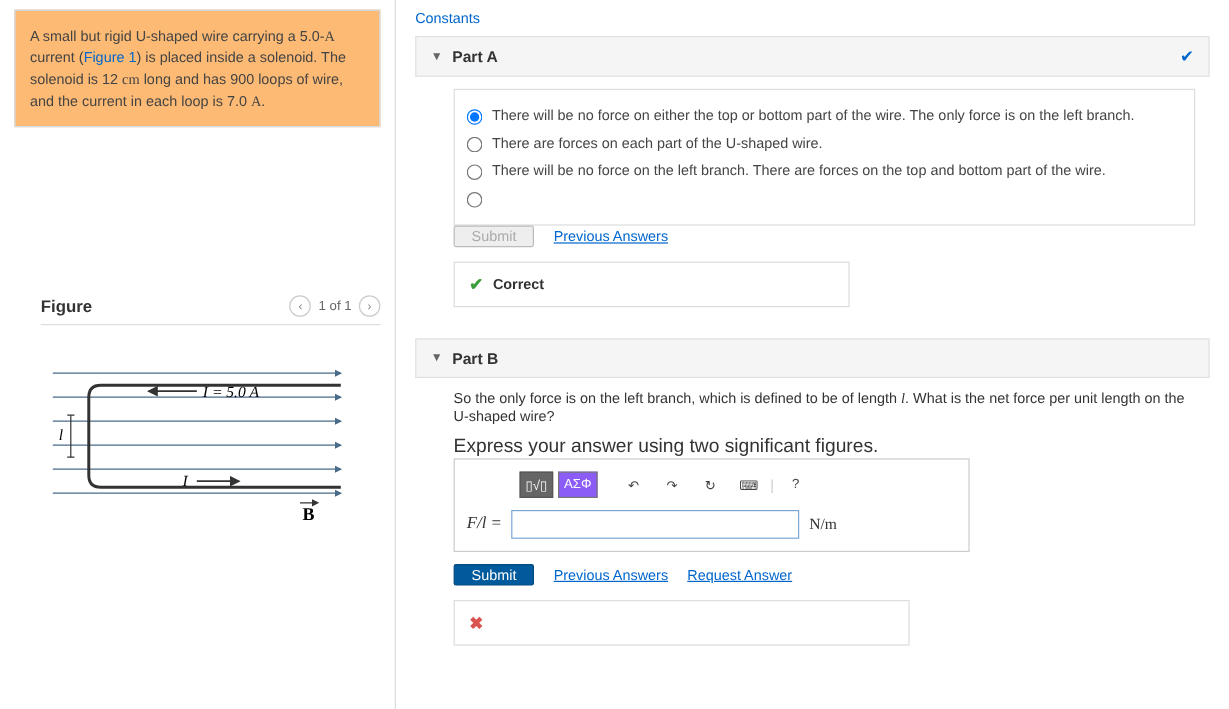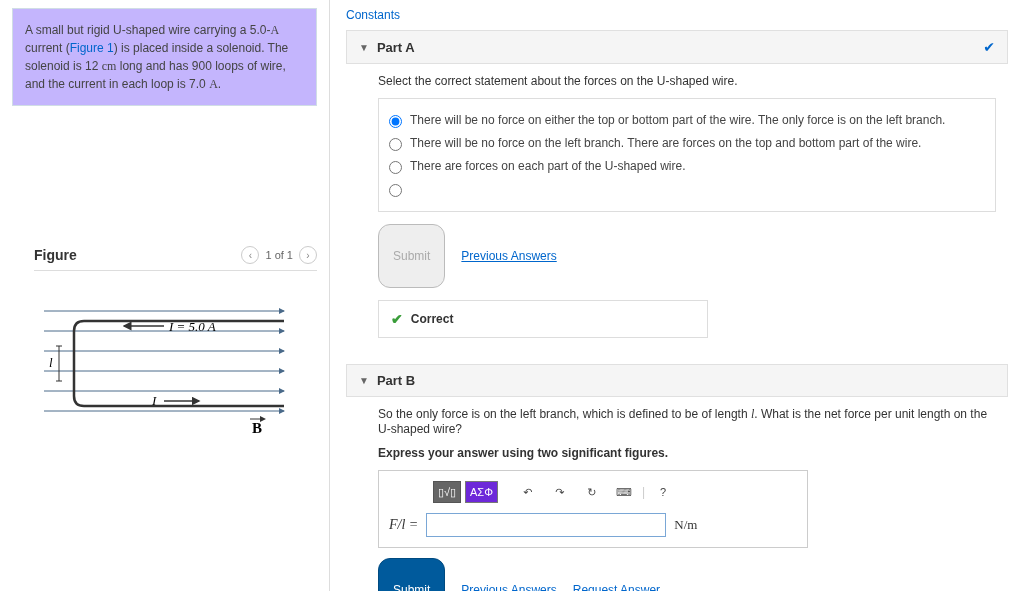--- a/index.html
+++ b/index.html
@@ -1,57 +1,57 @@
 <!DOCTYPE html>
 <html><head>
 <meta charset="utf-8">
 <style>
 * { box-sizing: border-box; margin: 0; padding: 0; }
 body { font-family: Arial, Helvetica, sans-serif; font-size: 12px; color: #333; background: #fff; }
 .container { display: flex; width: 1024px; height: 591px; }
 .left-panel { width: 330px; padding: 8px 12px; border-right: 1px solid #ddd; }
-.problem-box { background: #c4b5fd; border: 1px solid #d0dde5; padding: 12px; font-size: 12px; line-height: 1.5; color: #444; }
+.problem-box { background: #fdba74; border: 1px solid #d0dde5; padding: 12px; font-size: 12px; line-height: 1.5; color: #444; }
 .problem-box .fig-link { color: #0066cc; }
 .u-shape { font-family: Arial; }
 .figure-section { margin-top: 140px; margin-left: 22px; }
 .figure-header { display: flex; justify-content: space-between; align-items: center; border-bottom: 1px solid #ddd; padding-bottom: 6px; }
 .figure-title { font-size: 14px; font-weight: bold; }
 .figure-nav { display: flex; align-items: center; gap: 6px; color: #666; font-size: 11px; }
 .nav-btn { width: 18px; height: 18px; border: 1px solid #ccc; border-radius: 50%; background: #fff; display: flex; align-items: center; justify-content: center; font-size: 10px; color: #888; cursor: pointer; }
 .figure-image { margin-top: 20px; width: 260px; height: 150px; position: relative; }
 .figure-svg { width: 100%; height: 100%; }
 .right-panel { flex: 1; padding: 8px 16px; overflow-y: auto; }
 .constants-link { text-align: left; margin-bottom: 8px; }
 .constants-link a { color: #0066cc; font-size: 12px; text-decoration: none; }
 .part-header { background: #f5f5f5; border: 1px solid #e0e0e0; padding: 8px 12px; display: flex; align-items: center; justify-content: space-between; margin-bottom: 10px; }
 .part-header-left { display: flex; align-items: center; gap: 8px; }
 .collapse-icon { font-size: 10px; color: #666; }
 .part-title { font-weight: bold; font-size: 13px; }
 .check-mark { color: #0066cc; font-size: 14px; }
 .part-body { padding: 0 12px 16px 32px; }
 .instruction { font-size: 12px; margin-bottom: 10px; color: #333; }
-.options-box { border: 1px solid #ddd; padding: 10px; margin-bottom: 12px; }
+.options-box { border: 1px solid #ddd; padding: 10px; }
 .option { display: flex; align-items: flex-start; gap: 8px; padding: 4px 0; font-size: 12px; color: #444; }
 .option input[type=radio] { margin-top: 2px; }
 .submit-row { display: flex; align-items: center; gap: 16px; margin-bottom: 12px; }
-.submit-btn { padding: 24px 14px; font-size: 12px; border: 1px solid #bbb; border-radius: 12px; cursor: pointer; }
+.submit-btn { padding: 1px 14px; font-size: 12px; border: 1px solid #bbb; border-radius: 2px; cursor: pointer; }
 .submit-btn.disabled { background: #eee; color: #aaa; }
 .submit-btn.active { background: #005a9c; color: #fff; border-color: #004a80; }
 .link { color: #0066cc; font-size: 12px; text-decoration: underline; cursor: pointer; }
 .feedback-box { border: 1px solid #ddd; padding: 10px 12px; display: flex; align-items: center; gap: 8px; width: 330px; margin-bottom: 10px; }
 .fb-correct-icon { color: #3a9d3a; font-weight: bold; font-size: 14px; }
 .fb-correct-text { font-weight: bold; font-size: 12px; }
 .fb-wrong-icon { color: #d9534f; font-weight: bold; font-size: 14px; }
 .fb-wrong-text { font-weight: bold; font-size: 12px; }
-.bold-line { font-weight: bold; font-size: 12px; margin: 10px 0; }
+.bold-line { font-weight: normal; font-size: 16px; margin: 0 0; }
 .answer-box { border: 1px solid #ccc; padding: 10px; width: 430px; margin-bottom: 10px; }
 .answer-toolbar { display: flex; align-items: center; gap: 4px; margin-bottom: 10px; }
 .tool-btn { width: 28px; height: 22px; border: 1px solid #bbb; background: #f0f0f0; display: flex; align-items: center; justify-content: center; font-size: 11px; color: #444; cursor: pointer; }
 .tool-btn.dark { background: #666; color: #fff; border-color: #555; }
-.tool-btn.dark2 { background: #6d28d9; color: #fff; border-color: #777; padding: 0 4px; width: auto; }
+.tool-btn.dark2 { background: #8b5cf6; color: #fff; border-color: #777; padding: 0 4px; width: auto; }
 .answer-input-row { display: flex; align-items: center; gap: 8px; }
 .var-label { font-style: italic; font-family: 'Times New Roman', serif; font-size: 14px; }
 .answer-input { border: 1px solid #7aa7d6; height: 24px; width: 240px; padding: 2px 4px; font-size: 12px; }
 .unit-label { font-family: 'Times New Roman', serif; font-size: 13px; }
 .amp { font-family: 'Times New Roman', serif; }
 </style>
 </head>
 <body>
 
 <div class="container">
@@ -106,35 +106,32 @@
     <div class="constants-link"><a href="#">Constants</a></div>
 
     <div class="part-header">
       <div class="part-header-left">
         <span class="collapse-icon">▼</span>
         <span class="part-title">Part A</span>
       </div>
       <span class="check-mark">✔</span>
     </div>
     <div class="part-body">
-      <div class="instruction">
-        <span>Select the correct statement about the forces on the </span><span class="u-shape">U</span><span>-shaped wire.</span>
-      </div>
       <div class="options-box">
         <label class="option">
             <input type="radio" name="pa" checked="" style="">
             <span>There will be no force on either the top or bottom part of the wire. The only force is on the left branch.</span>
           </label>
         <label class="option">
             <input type="radio" name="pa" style="">
-            <span>There will be no force on the left branch. There are forces on the top and bottom part of the wire.</span>
+            <span>There are forces on each part of the U-shaped wire.</span>
           </label>
         <label class="option">
             <input type="radio" name="pa" style="">
-            <span>There are forces on each part of the U-shaped wire.</span>
+            <span>There will be no force on the left branch. There are forces on the top and bottom part of the wire.</span>
           </label>
         <label class="option">
             <input type="radio" name="pa" style="">
           </label>
       </div>
       <div class="submit-row">
         <button class="submit-btn disabled">Submit</button>
         <span class="link">Previous Answers</span>
       </div>
       <div class="feedback-box">

